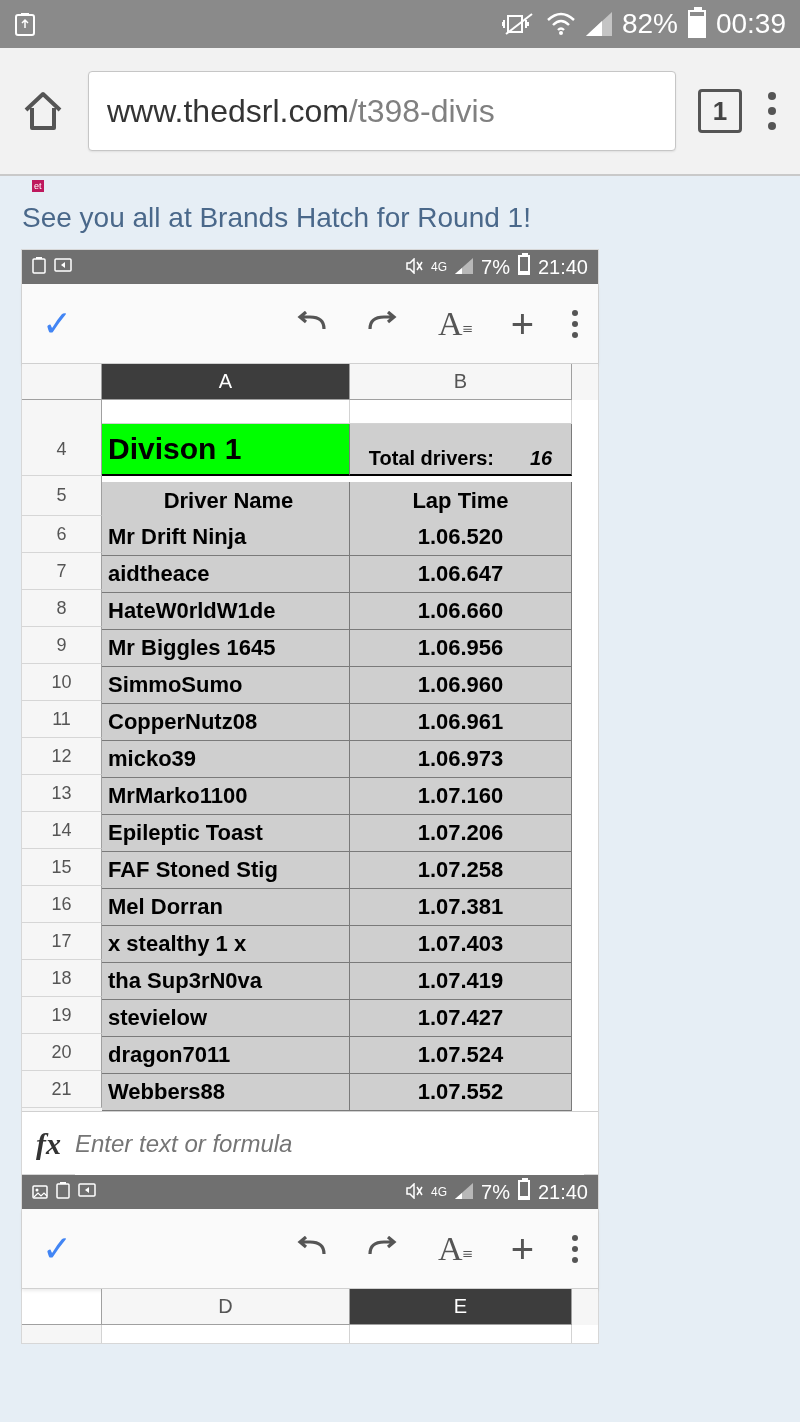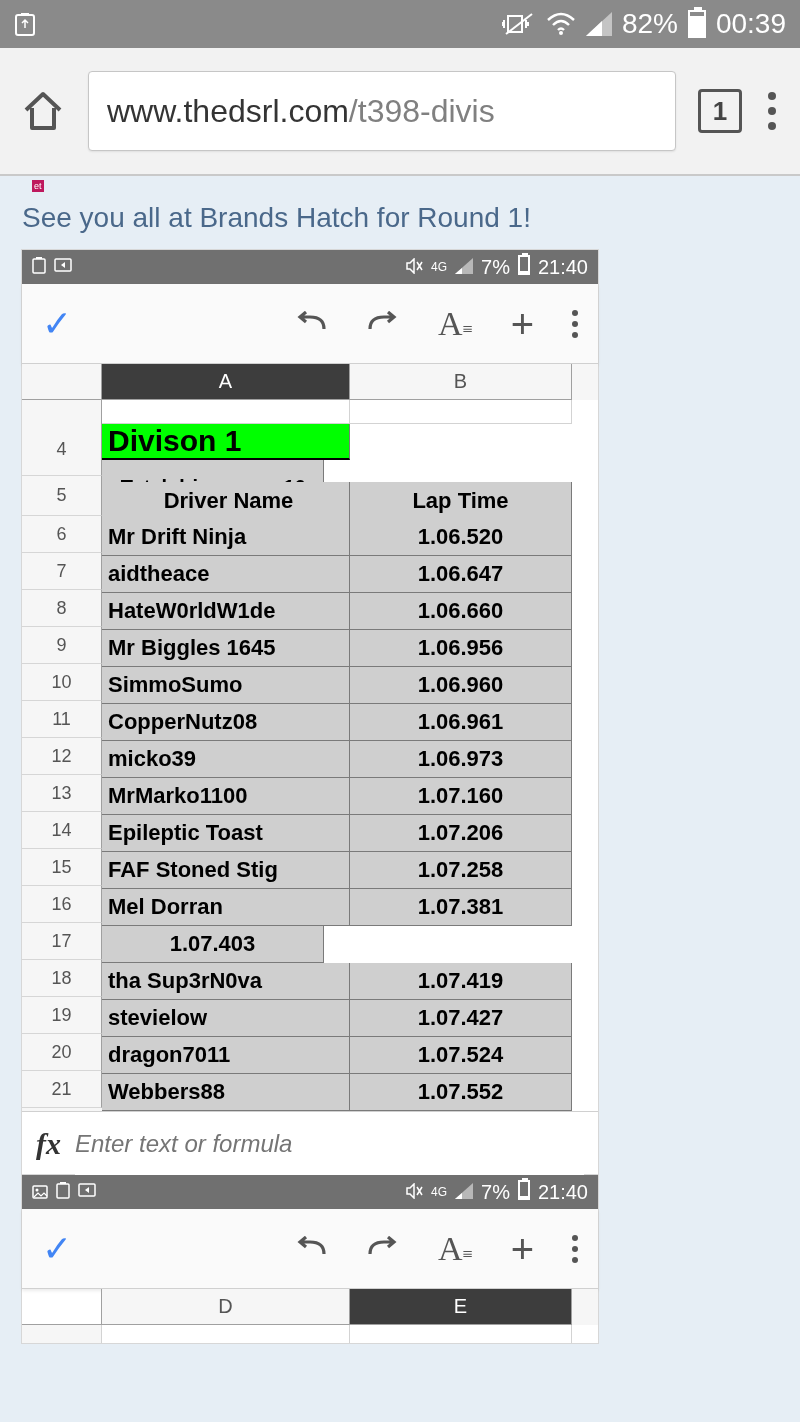--- a/index.html
+++ b/index.html
@@ -56,21 +56,21 @@
   .grid-row.gap { height: 24px; }
   .cell { border-right: 1px solid #7a7a7a; border-bottom: 1px solid #7a7a7a; display: flex; align-items: center; font-size: 22px; background: #cfcfcf; font-weight: bold; }
   .cA { width: 248px; padding-left: 6px; }
   .cB { width: 222px; justify-content: center; gap: 32px; }
   .cell.white { background: #fff; border-right: 1px solid #d3d3d3; border-bottom: 1px solid #d3d3d3; }
   .cell.div-title { background: #00ff00; font-size: 30px; font-weight: 900; font-family: Arial Black, Arial, sans-serif; color: #000; height: 52px; border-bottom: 2px solid #000; }
   .cell.total-drivers { font-size: 20px; font-weight: bold; padding-top: 16px; align-items: flex-end; padding-bottom: 4px; border-bottom: 2px solid #000; height: 52px; }
   .cell.total-drivers .tdnum { font-style: italic; font-weight: bold; margin-left: 4px; }
   .cell.hdr { justify-content: center; font-size: 22px; border-bottom: 2px solid #444; }
   .grid-row.hdr-row .cell { height: 40px; }
-  .grid-row.title-row { height: 58px; flex-direction: column; }
+  .grid-row.title-row { height: 58px; }
   .rownum-col .rn.title-rn { height: 52px; }
   .rownum-col .rn.hdr-rn { height: 40px; }
   
   .formula-bar { height: 64px; background: #fff; border-top: 1px solid #d0d0d0; display: flex; align-items: center; padding: 0 14px; gap: 14px; }
   .fx { font-family: "Times New Roman", serif; font-style: italic; font-size: 30px; color: #333; font-weight: bold; }
   .formula-input { flex: 1; height: 100%; border: none; outline: none; font-size: 24px; color: #999; font-style: italic; }
   
   .embed2 { width: 576px; margin-left: 22px; background: #fff; box-shadow: 0 0 0 1px #d7d7d7; }
   .col-headers2 { height: 36px; display: flex; background: #f6f6f6; }
   .col-headers2 .ch { display: flex; align-items: center; justify-content: center; font-size: 20px; border-right: 1px solid #a0a0a0; border-bottom: 1px solid #a0a0a0; color: #555; }
@@ -330,20 +330,23 @@
           </div>
           <div class="grid-row">
             <div class="cell cA">
               <span>Mel Dorran</span>
             </div>
             <div class="cell cB">
               <span>1.07.381</span>
             </div>
           </div>
           <div class="grid-row">
+            <div class="cell cA">
+              <span>x stealthy 1 x</span>
+            </div>
             <div class="cell cB">
               <span>1.07.403</span>
             </div>
           </div>
           <div class="grid-row">
             <div class="cell cA">
               <span>tha Sup3rN0va</span>
             </div>
             <div class="cell cB">
               <span>1.07.419</span>

